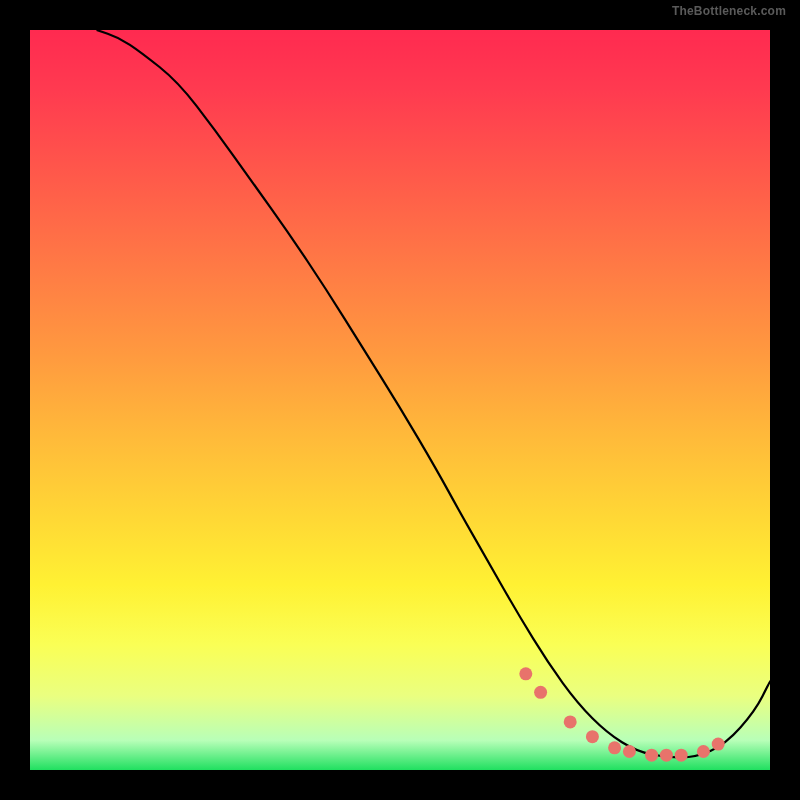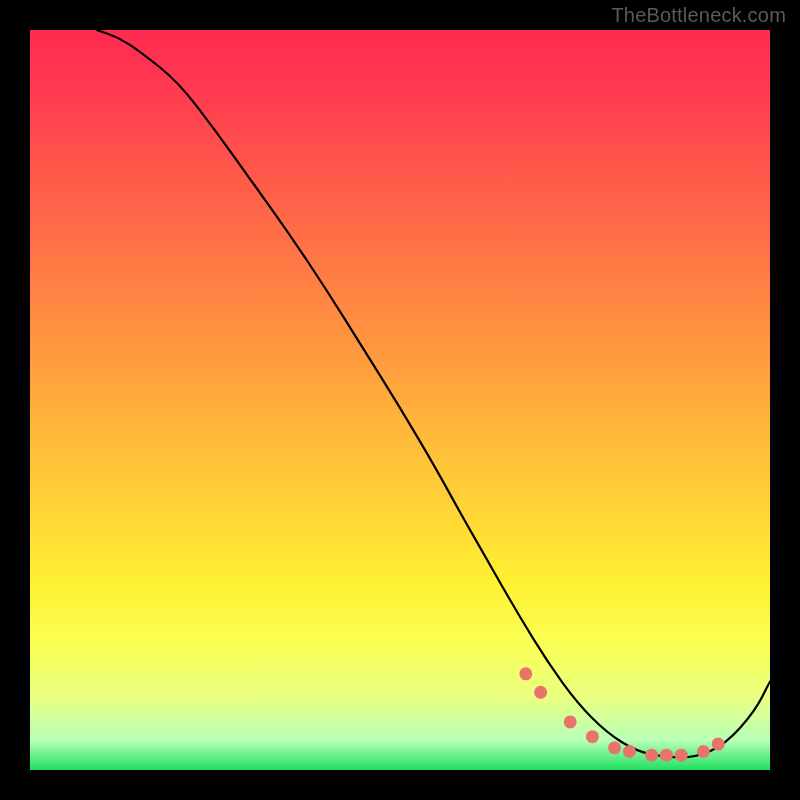--- a/index.html
+++ b/index.html
@@ -8,22 +8,22 @@
     height: 800px;
     background: #000;
     position: relative;
     font-family: Arial, sans-serif;
     overflow: hidden;
   }
   .watermark {
     position: absolute;
     top: 4px;
     right: 14px;
-    font-size: 20px;
-    font-weight: normal;
+    font-size: 12px;
+    font-weight: bold;
     color: #5a5a5a;
     z-index: 10;
     letter-spacing: 0.2px;
   }
   .plot-area {
     position: absolute;
     left: 30px;
     top: 30px;
     width: 740px;
     height: 740px;

